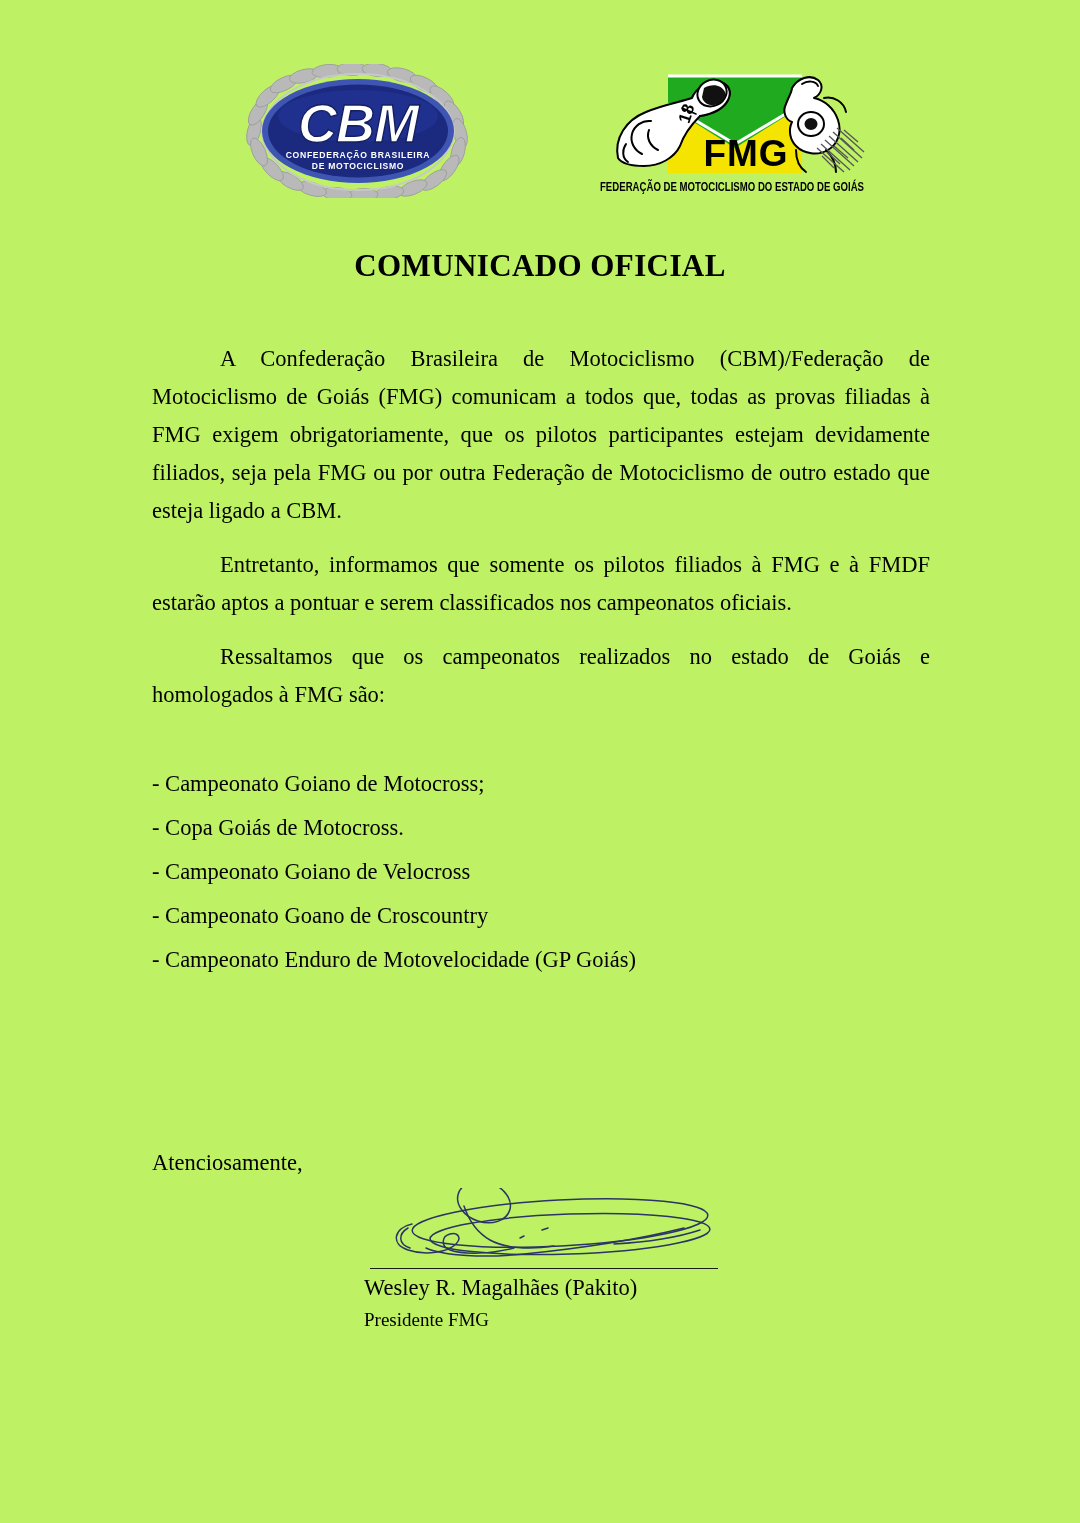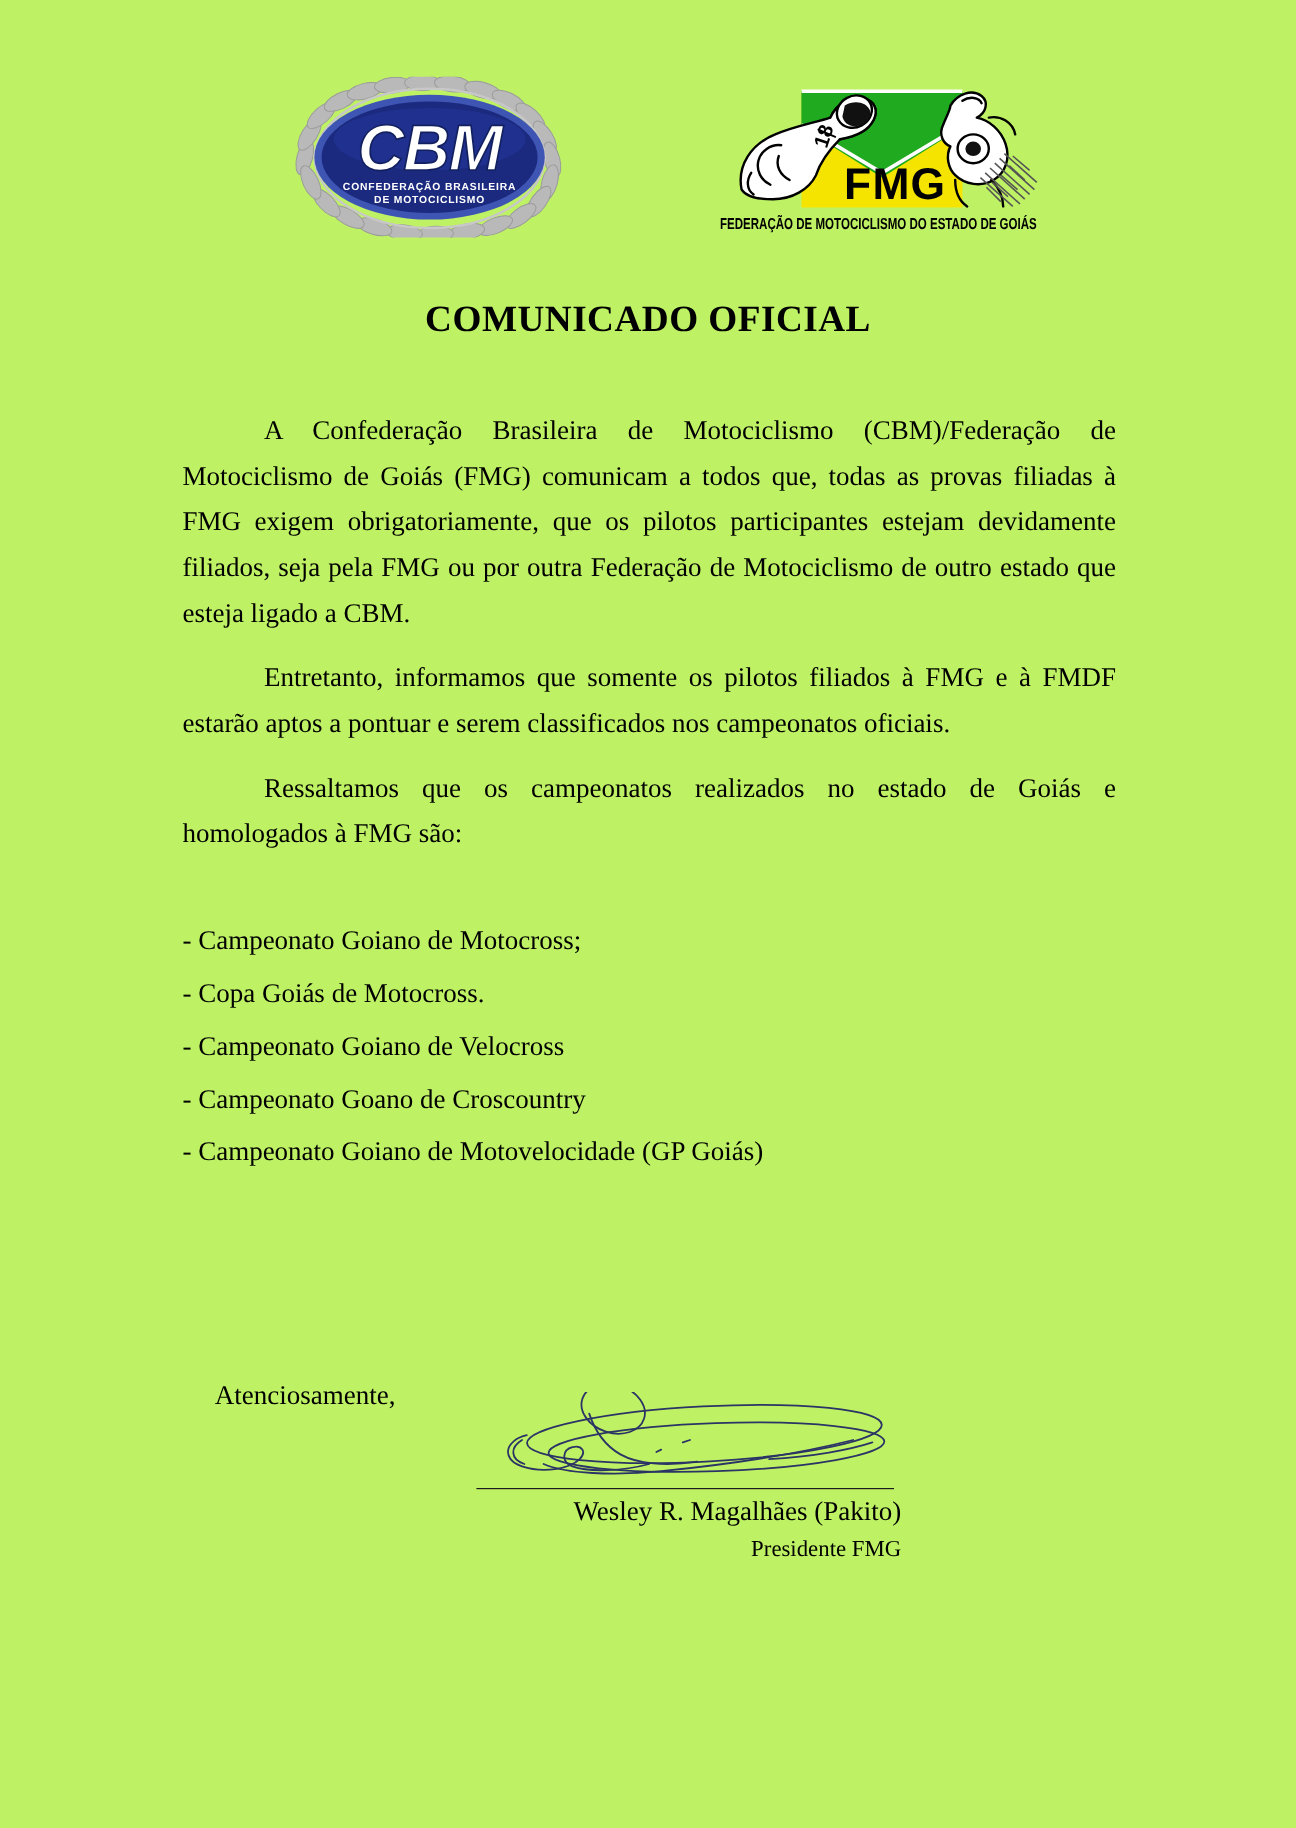--- a/index.html
+++ b/index.html
@@ -88,35 +88,34 @@
 
   .closing-block { margin-top: 48px; }
 
   
   .sign-area {
     position: absolute;
     left: 152px;
     top: 1148px;
     width: 778px;
     height: 200px;
-    margin-left: 27px;
   }
   .atenciosamente {
     position: absolute;
     left: 0;
     top: 0;
     font-size: 22.5px;
     line-height: 30px;
   }
   .sig-wrap {
     position: absolute;
     left: 212px;
-    top: 12px;
+    top: 40px;
     width: 360px;
-    text-align: right;
+    text-align: left;
   }
   .sig-draw {
     position: relative;
     height: 80px;
     width: 360px;
   }
   .sig-draw svg { display: block; }
   .sig-line {
     width: 348px;
     margin: 0 auto;
@@ -249,21 +248,21 @@
 
     <p class="para">A Confederação Brasileira de Motociclismo (CBM)/Federação de Motociclismo de Goiás (FMG) comunicam a todos que, todas as provas filiadas à FMG exigem obrigatoriamente, que os pilotos participantes estejam devidamente filiados, seja pela FMG ou por outra Federação de Motociclismo de outro estado que esteja ligado a CBM.</p>
     <p class="para">Entretanto, informamos que somente os pilotos filiados à FMG e à FMDF estarão aptos a pontuar e serem classificados nos campeonatos oficiais.</p>
     <p class="para">Ressaltamos que os campeonatos realizados no estado de Goiás e homologados à FMG são:</p>
 
     <div class="list-block">
       <div class="list-item">- Campeonato Goiano de Motocross;</div>
       <div class="list-item">- Copa Goiás de Motocross.</div>
       <div class="list-item">- Campeonato Goiano de Velocross</div>
       <div class="list-item">- Campeonato Goano de Croscountry</div>
-      <div class="list-item">- Campeonato Goiano de Motovelocidade (GP Goiás)</div>
+      <div class="list-item">- Campeonato Enduro de Motovelocidade (GP Goiás)</div>
     </div>
 
   </div>
 
   <div class="sign-area">
     <div class="atenciosamente">Atenciosamente,</div>
 
     <div class="sig-wrap">
       <div class="sig-draw">
         <svg width="360" height="80" viewBox="0 0 360 80" xmlns="http://www.w3.org/2000/svg">

